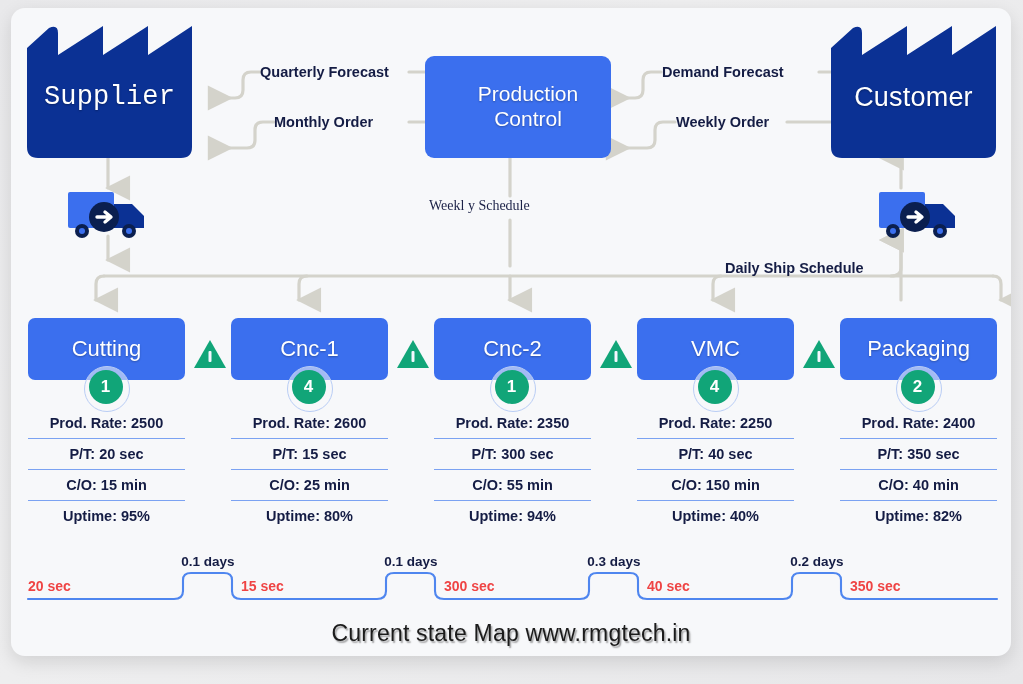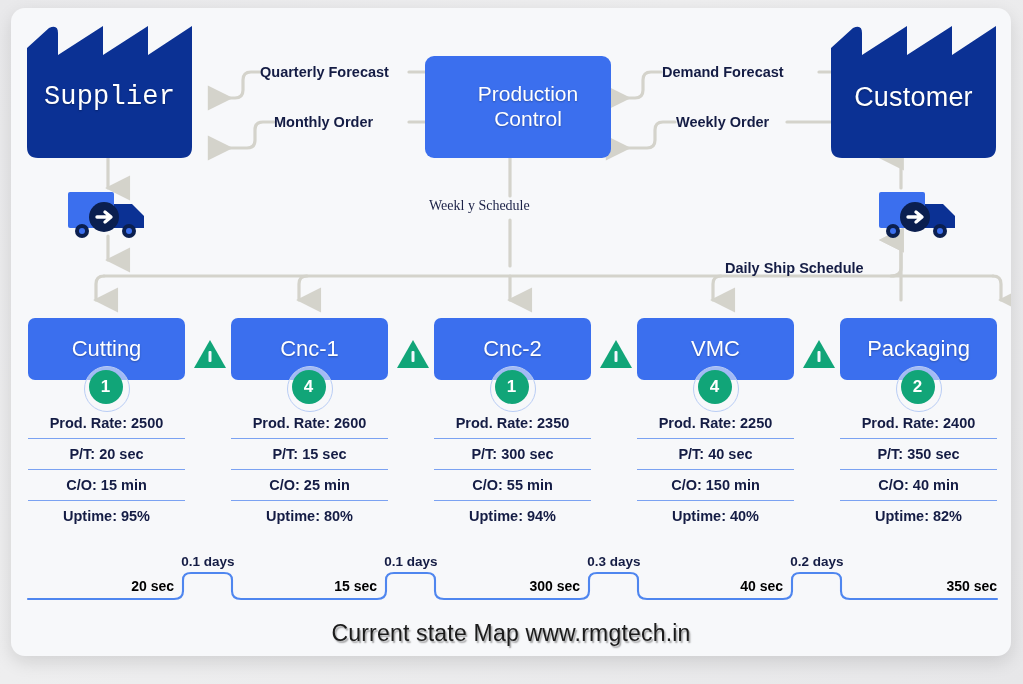--- a/index.html
+++ b/index.html
@@ -161,25 +161,25 @@
     transform: translateX(-50%);
     width: 3px;
     height: 11px;
     background: #f4f7ff;
     border-radius: 1px;
   }
 
   
   .tl-seg {
     position: absolute;
-    color: #000000;
+    color: #ef4444;
     font-size: 14px;
     font-weight: 600;
     white-space: nowrap;
-    text-align: right;
+    text-align: left;
   }
   .tl-up {
     position: absolute;
     color: #141c44;
     font-size: 13.5px;
     font-weight: 600;
     white-space: nowrap;
     text-align: center;
   }
 

